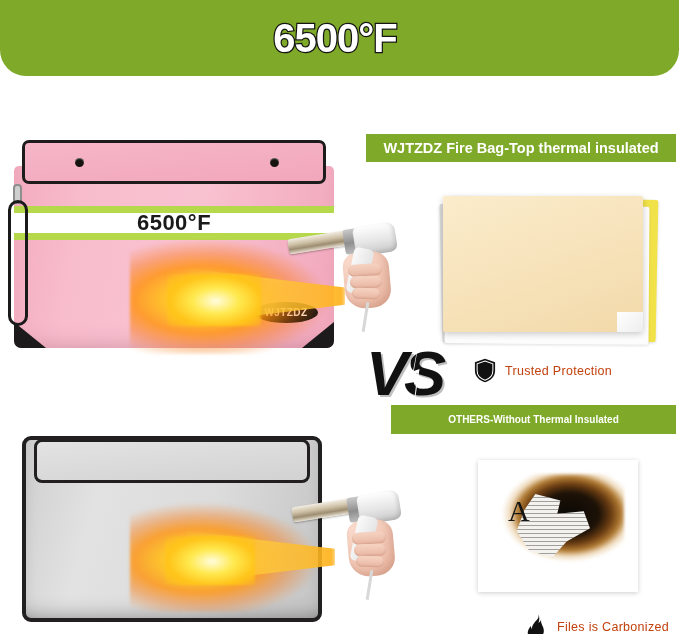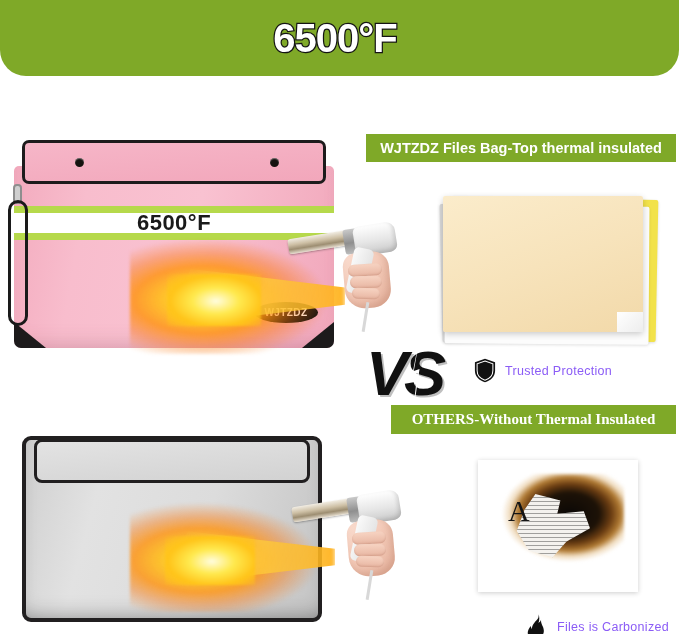--- a/index.html
+++ b/index.html
@@ -18,21 +18,21 @@
                paint-order:stroke fill;
                margin-right:9px;letter-spacing:-1px;}
 
   
   .tag{position:absolute;background:#7fa928;display:flex;align-items:center;
        justify-content:center;box-sizing:border-box;padding:0 8px;}
   .tag span{color:#ffffff;font-weight:bold;white-space:nowrap;}
   #tag-top{left:366px;top:134px;width:310px;height:28px;}
   #tag-top span{font-size:14.5px;}
   #tag-bottom{left:391px;top:405px;width:285px;height:29px;}
-  #tag-bottom span{font-size:15px;font-family:Liberation Serif, serif;}
+  #tag-bottom span{font-size:10px;}
 
   
   .bag{position:absolute;}
   #pink-bag{left:14px;top:140px;width:320px;height:208px;}
   .pk-body{position:absolute;left:0;top:26px;width:320px;height:182px;
            background:linear-gradient(100deg,#f3abbe 0%,#f8bdcd 22%,#f9c2d1 55%,#f1a7bb 100%);
            border-radius:5px 5px 8px 8px;
            box-shadow:inset 0 -14px 20px -12px rgba(150,80,100,.35);}
   .pk-flap{position:absolute;left:8px;top:0;width:304px;height:44px;
            background:linear-gradient(175deg,#f6b6c8,#f2a7bb);
@@ -157,33 +157,33 @@
   .bn-lines{position:absolute;left:0;top:0;width:100%;height:100%;
             background:repeating-linear-gradient(transparent 0 3px,rgba(40,40,40,.55) 3px 4px);
             opacity:.75;}
   .bn-A{position:absolute;left:30px;top:36px;font-size:30px;color:#141414;
         font-family:"Liberation Serif",serif;line-height:1;}
 
   
   .caption{position:absolute;display:flex;align-items:center;gap:9px;}
   #cap-trusted{left:474px;top:358px;}
   #cap-burn{left:526px;top:606px;margin-top:8px;}
-  .caption .cap-text{font-size:12.5px;color:#8b5cf6;letter-spacing:.3px;
+  .caption .cap-text{font-size:12.5px;color:#c2410c;letter-spacing:.3px;
                      white-space:nowrap;}
   .ico{width:22px;height:25px;flex:none;}
 </style>
 </head>
 <body>
 
 <div class="banner">
   <div class="banner-temp">6500°F</div>
 </div>
 
 <div class="tag" id="tag-top">
-  <span>WJTZDZ Files Bag-Top thermal insulated</span>
+  <span>WJTZDZ Fire Bag-Top thermal insulated</span>
 </div>
 
 <div class="bag" id="pink-bag">
   <div class="pk-body"></div>
   <div class="pk-stripe"></div>
   <div class="pk-temp">6500°F</div>
   <div class="pk-flap">
     <div class="pk-snap l"></div>
     <div class="pk-snap r"></div>
   </div>

